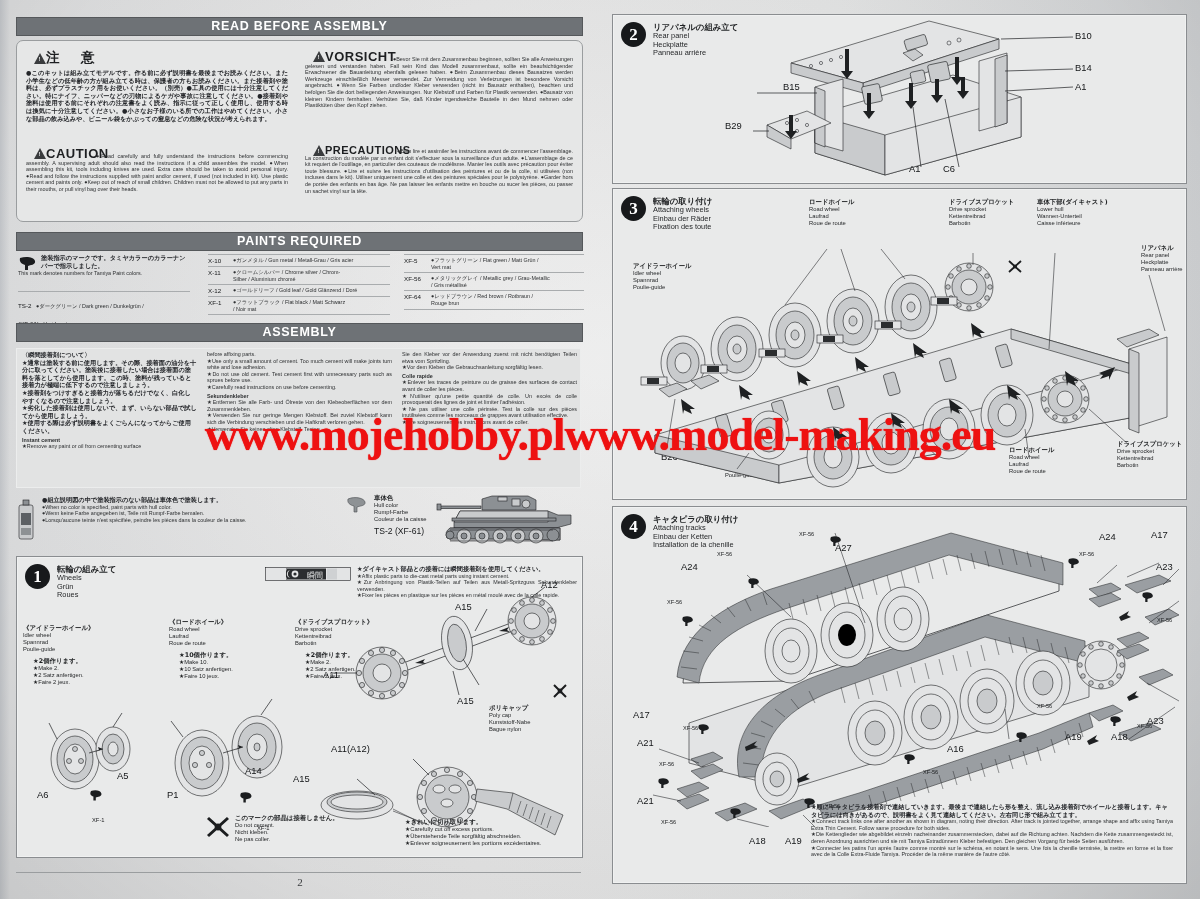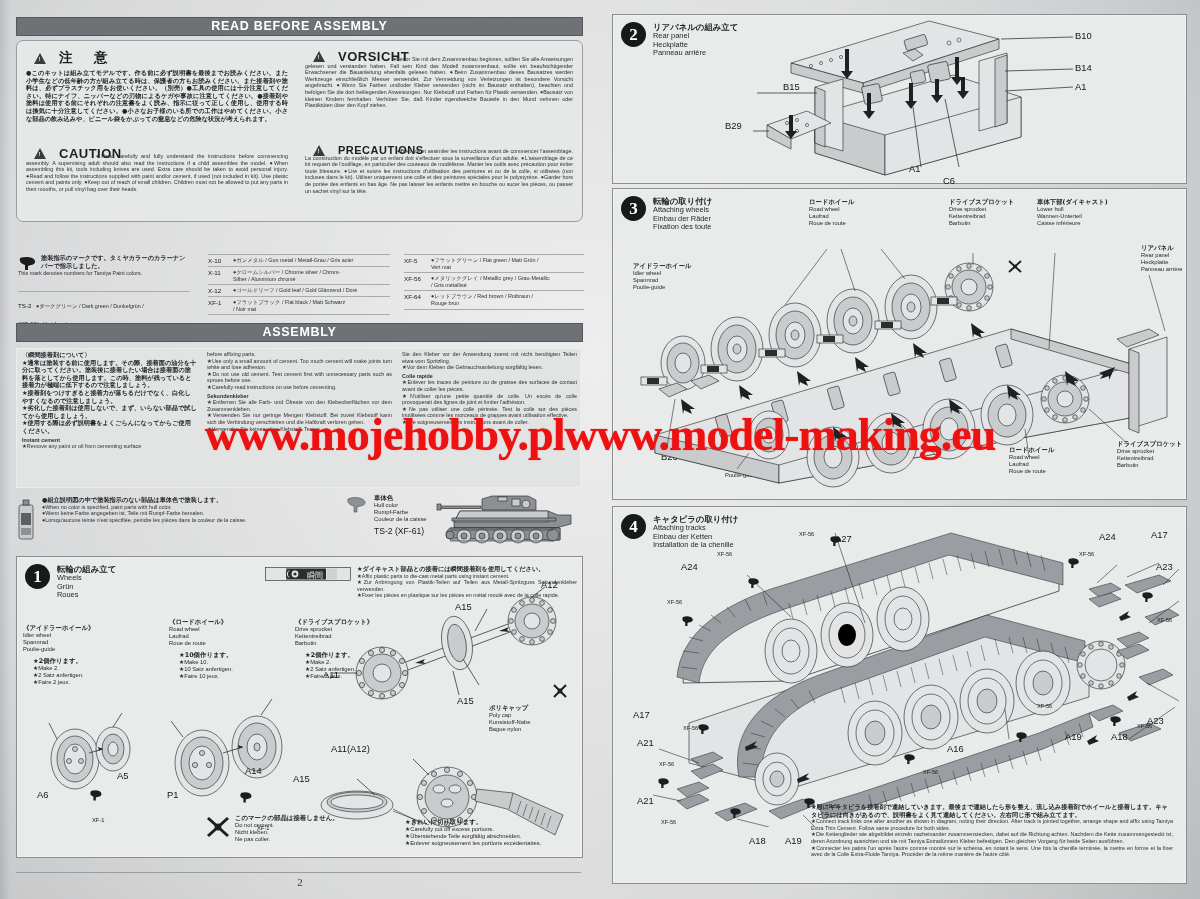--- a/index.html
+++ b/index.html
@@ -36,21 +36,21 @@
   }
   .roundbox{
     border:1px solid #9a9d9f;border-radius:7px;background:#e6e7e7;
   }
 
   
   .body6{font-size:5.4px;line-height:6.6px;text-align:justify;color:#2e3032;}
   .body6j{font-size:6.2px;line-height:7.6px;color:#24262a;font-family:"DejaVu Sans",sans-serif;font-weight:bold;}
 
   
-  .warnhead{display:flex;align-items:center;gap:13px;}
+  .warnhead{display:flex;align-items:center;gap:0;}
   .tri{
     width:0;height:0;border-left:6px solid transparent;border-right:6px solid transparent;
     border-bottom:11px solid transparent;position:relative;
   }
   .tri:before{
     content:"";position:absolute;left:-6px;top:0;width:0;height:0;
     border-left:6px solid transparent;border-right:6px solid transparent;border-bottom:11px solid #3a3c3e;
   }
   .tri:after{
     content:"!";position:absolute;left:-1.5px;top:3px;font-size:6px;color:#e9eaea;font-weight:bold;line-height:6px;
@@ -139,20 +139,23 @@
 
       <div style="position:absolute;left:288px;top:103px;width:268px;">
         <div class="warnhead" style="margin-bottom:1px;">
           <span class="tri" style="margin-left:8px;"></span>
           <span class="warntitle sm">PRECAUTIONS</span>
         </div>
         <div class="body6" style="margin-top:-9px;text-indent:92px;">●Bien lire et assimiler les instructions avant de commencer l'assemblage. La construction du modèle par un enfant doit s'effectuer sous la surveillance d'un adulte. ●L'assemblage de ce kit requiert de l'outillage, en particulier des couteaux de modélisme. Manier les outils avec précaution pour éviter toute blessure. ●Lire et suivre les instructions d'utilisation des peintures et ou de la colle, si utilisées (non incluses dans le kit). Utiliser uniquement une colle et des peintures spéciales pour le polystyrène. ●Garder hors de portée des enfants en bas âge. Ne pas laisser les enfants mettre en bouche ou sucer les pièces, ou passer un sachet vinyl sur la tête.</div>
       </div>
     </div>
 
+    <div class="bar" style="position:absolute;left:16px;top:232px;width:565px;height:17px;line-height:17px;font-size:12.5px;">
+      <span>PAINTS REQUIRED</span>
+    </div>
 
     <div style="position:absolute;left:16px;top:254px;width:565px;height:62px;">
 
       <div style="position:absolute;left:2px;top:0;width:172px;">
         <svg width="20" height="16" viewBox="0 0 20 16" style="position:absolute;left:0;top:2px;">
           <path d="M2 2 C8 0 16 1 17 5 C18 9 12 9 10 10 L10 14 L7 14 L7 9 C4 8 1 6 2 2 Z" fill="#1b1d1f"></path>
         </svg>
         <div class="body6j" style="margin-left:23px;">塗装指示のマークです。タミヤカラーのカラーナンバーで指示しました。</div>
         <div class="body6" style="margin-top:1px;">This mark denotes numbers for Tamiya Paint colors.</div>
       </div>
@@ -628,21 +631,21 @@
         <path d="M160 88 L168 148" class="ln"></path>
         <path d="M192 80 L206 148" class="ln"></path>
       </svg>
 
       <div class="callout" style="position:absolute;left:462px;top:15px;">B10</div>
       <div class="callout" style="position:absolute;left:462px;top:47px;">B14</div>
       <div class="callout" style="position:absolute;left:462px;top:66px;">A1</div>
       <div class="callout" style="position:absolute;left:170px;top:66px;">B15</div>
       <div class="callout" style="position:absolute;left:96px;top:105px;margin-left:16px;">B29</div>
       <div class="callout" style="position:absolute;left:296px;top:148px;">A1</div>
-      <div class="callout" style="position:absolute;left:330px;top:160px;">C6</div>
+      <div class="callout" style="position:absolute;left:330px;top:148px;">C6</div>
     </div>
 
     <div class="panel" style="position:absolute;left:12px;top:188px;width:573px;height:310px;">
       <div style="position:absolute;left:8px;top:7px;display:flex;gap:7px;">
         <div class="stepno">3</div>
         <div class="steplbl">
           <div class="j">転輪の取り付け</div>
           <div>Attaching wheels</div>
           <div>Einbau der Räder</div>
           <div>Fixation des toute</div>
@@ -1075,21 +1078,21 @@
         <path d="M530 96 L560 74" class="ln2"></path>
         <path d="M528 156 L560 174" class="ln2"></path>
         <path d="M510 212 L556 180" class="ln2"></path>
         <path d="M80 236 L40 222" class="ln2"></path>
         <path d="M62 274 L34 268" class="ln2"></path>
         <path d="M118 292 L150 300" class="ln2"></path>
         <path d="M184 288 L196 300" class="ln2"></path>
         <path d="M390 212 L386 182" class="ln2"></path>
       </svg>
 
-      <div class="callout" style="position:absolute;left:222px;top:26px;text-align:right;">A27</div>
+      <div class="callout" style="position:absolute;left:222px;top:35px;text-align:right;">A27</div>
       <div class="callout" style="position:absolute;left:486px;top:24px;">A24</div>
       <div class="callout" style="position:absolute;left:538px;top:22px;">A17</div>
       <div class="callout" style="position:absolute;left:543px;top:54px;">A23</div>
       <div class="callout" style="position:absolute;left:68px;top:54px;">A24</div>
       <div class="callout" style="position:absolute;left:20px;top:202px;">A17</div>
       <div class="callout" style="position:absolute;left:534px;top:208px;">A23</div>
       <div class="callout" style="position:absolute;left:24px;top:230px;">A21</div>
       <div class="callout" style="position:absolute;left:24px;top:288px;">A21</div>
       <div class="callout" style="position:absolute;left:334px;top:236px;">A16</div>
       <div class="callout" style="position:absolute;left:452px;top:224px;">A19</div>

